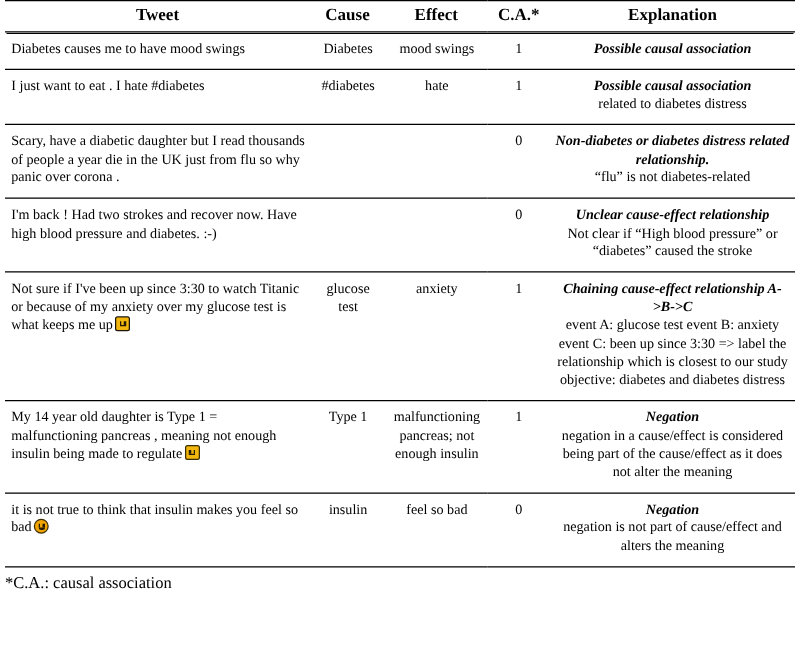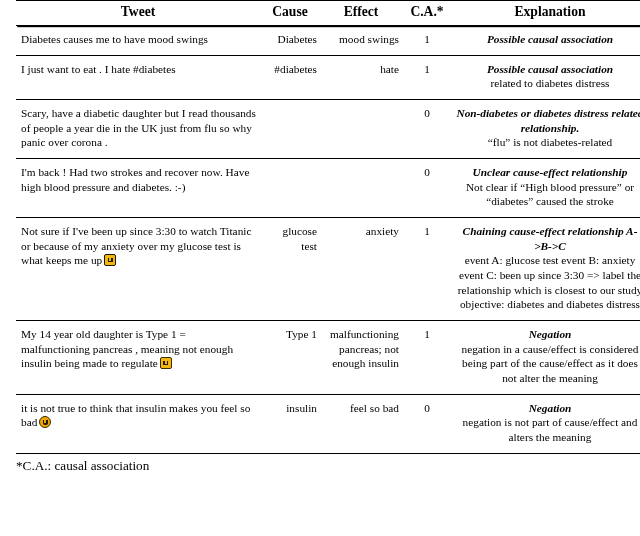--- a/index.html
+++ b/index.html
@@ -13,21 +13,20 @@
     font-family: "Liberation Serif", "DejaVu Serif", serif;
     color: #000000;
     overflow: hidden;
   }
 
   .page {
     width: 548px;
     height: 536px;
     position: relative;
     box-sizing: border-box;
-    padding-left: 12px;
   }
 
   table.tbl {
     width: 632px;
     margin: 0 4px;
     border-collapse: collapse;
     table-layout: fixed;
     font-size: 11.3px;
   }
 
@@ -65,21 +64,21 @@
   tbody td {
     vertical-align: top;
     padding: 6px 3px 8px 3px;
     line-height: 1.30;
   }
   td.tweet {
     text-align: left;
     padding-left: 5px;
   }
   td.cause, td.effect {
-    text-align: right;
+    text-align: center;
     word-wrap: break-word;
     overflow-wrap: break-word;
     padding-left: 4px;
   }
   td.ca {
     text-align: center;
   }
   td.exp {
     text-align: center;
     padding-left: 4px;

